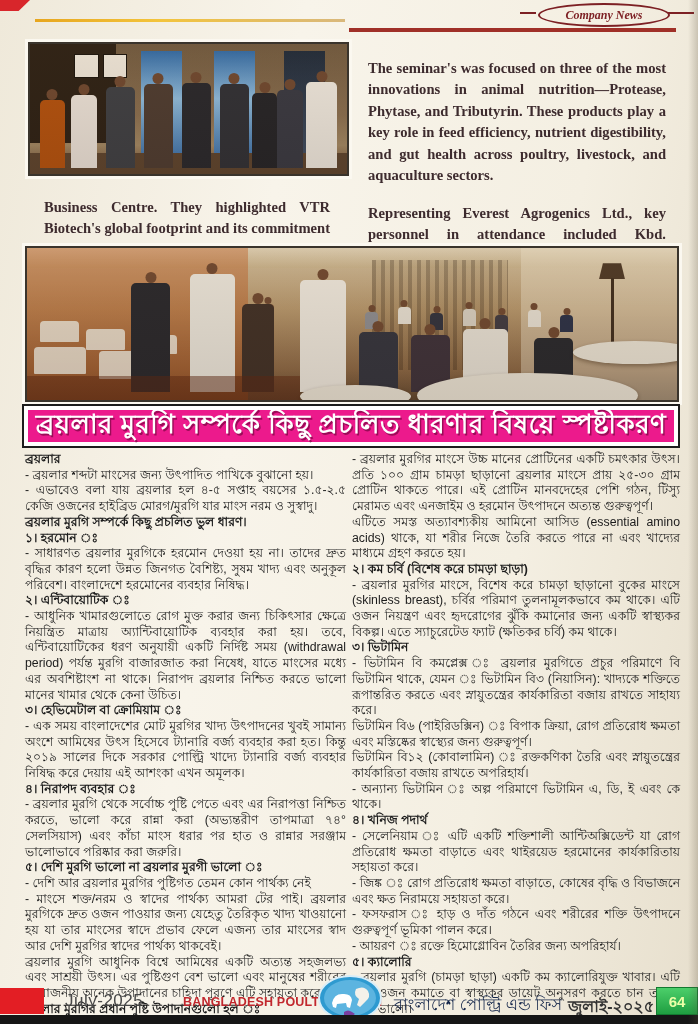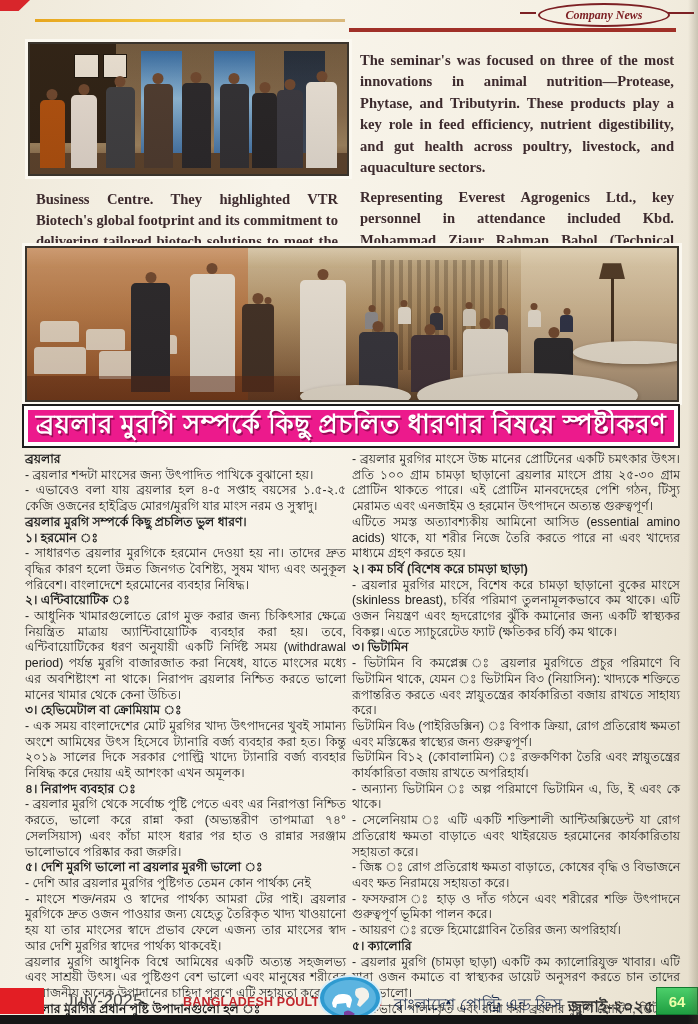--- a/index.html
+++ b/index.html
@@ -54,21 +54,21 @@
   .p2-pole{position:absolute;left:89.8%;top:20%;width:3px;height:52%;background:#3c2d20;}
   .aud{position:absolute;width:13px;height:17px;border-radius:4px 4px 0 0;background:var(--c);}
   .aud::before{content:"";position:absolute;top:-7px;left:50%;transform:translateX(-50%);
         width:7px;height:7px;border-radius:50%;background:#6d4832;}
   .chair{position:absolute;background:#ece7da;border-radius:4px 4px 1px 1px;opacity:.9;}
   .tbl{position:absolute;background:#ece8dc;border-radius:50%;box-shadow:0 2px 4px rgba(40,20,5,.4);}
 
   
   .en{position:absolute;font-family:"Liberation Serif",serif;font-weight:bold;color:#3d2b2e;
         text-align:justify;}
-  .en p{margin:8px;}
+  .en p{margin:16px;}
   #en-right{left:352px;top:42px;width:330px;font-size:14.6px;line-height:1.47;}
   #en-left{left:28px;top:181px;width:318px;font-size:14.6px;line-height:1.45;}
 
   
   .banner{position:absolute;left:22px;top:404px;width:654px;height:40px;background:#ec1a8c;
         border:2px solid #1c1c1c;box-shadow:inset 0 0 0 4px #ffffff;
         display:flex;align-items:center;justify-content:center;}
   .banner span{color:#fff;font-weight:bold;font-size:26px;letter-spacing:.5px;
         text-shadow:1.5px 1.5px 0 rgba(90,0,45,.55);white-space:nowrap;}
 
@@ -199,20 +199,21 @@
   <div class="col" id="col-right">
       <p class="para">- ব্রয়লার মুরগির মাংসে উচ্চ মানের প্রোটিনের একটি চমৎকার উৎস। প্রতি ১০০ গ্রাম চামড়া ছাড়ানো ব্রয়লার মাংসে প্রায় ২৫-৩০ গ্রাম প্রোটিন থাকতে পারে। এই প্রোটিন মানবদেহের পেশি গঠন, টিস্যু মেরামত এবং এনজাইম ও হরমোন উৎপাদনে অত্যন্ত গুরুত্বপূর্ণ।</p>
       <p class="para">এটিতে সমস্ত অত্যাবশ্যকীয় আমিনো আসিড (essential amino acids) থাকে, যা শরীর নিজে তৈরি করতে পারে না এবং খাদ্যের মাধ্যমে গ্রহণ করতে হয়।</p>
       <p class="para b">২। কম চর্বি (বিশেষ করে চামড়া ছাড়া)</p>
       <p class="para">- ব্রয়লার মুরগির মাংসে, বিশেষ করে চামড়া ছাড়ানো বুকের মাংসে (skinless breast), চর্বির পরিমাণ তুলনামূলকভাবে কম থাকে। এটি ওজন নিয়ন্ত্রণ এবং হৃদরোগের ঝুঁকি কমানোর জন্য একটি স্বাস্থ্যকর বিকল্প। এতে স্যাচুরেটেড ফ্যাট (ক্ষতিকর চর্বি) কম থাকে।</p>
       <p class="para b">৩। ভিটামিন</p>
       <p class="para">- ভিটামিন বি কমপ্লেক্স ঃ ব্রয়লার মুরগিতে প্রচুর পরিমাণে বি ভিটামিন থাকে, যেমন ঃ ভিটামিন বি৩ (নিয়াসিন): খাদ্যকে শক্তিতে রূপান্তরিত করতে এবং স্নায়ুতন্ত্রের কার্যকারিতা বজায় রাখতে সাহায্য করে।</p>
       <p class="para">ভিটামিন বি৬ (পাইরিডক্সিন) ঃ বিপাক ক্রিয়া, রোগ প্রতিরোধ ক্ষমতা এবং মস্তিষ্কের স্বাস্থ্যের জন্য গুরুত্বপূর্ণ।</p>
       <p class="para">ভিটামিন বি১২ (কোবালামিন) ঃ রক্তকণিকা তৈরি এবং স্নায়ুতন্ত্রের কার্যকারিতা বজায় রাখতে অপরিহার্য।</p>
       <p class="para">- অন্যান্য ভিটামিন ঃ অল্প পরিমাণে ভিটামিন এ, ডি, ই এবং কে থাকে।</p>
+      <p class="para b">৪। খনিজ পদার্থ</p>
       <p class="para">- সেলেনিয়াম ঃ এটি একটি শক্তিশালী আন্টিঅক্সিডেন্ট যা রোগ প্রতিরোধ ক্ষমতা বাড়াতে এবং থাইরয়েড হরমোনের কার্যকারিতায় সহায়তা করে।</p>
       <p class="para">- জিঙ্ক ঃ রোগ প্রতিরোধ ক্ষমতা বাড়াতে, কোষের বৃদ্ধি ও বিভাজনে এবং ক্ষত নিরাময়ে সহায়তা করে।</p>
       <p class="para">- ফসফরাস ঃ হাড় ও দাঁত গঠনে এবং শরীরের শক্তি উৎপাদনে গুরুত্বপূর্ণ ভূমিকা পালন করে।</p>
       <p class="para">- আয়রণ ঃ রক্তে হিমোগ্লোবিন তৈরির জন্য অপরিহার্য।</p>
       <p class="para b">৫। ক্যালোরি</p>
       <p class="para">- ব্রয়লার মুরগি (চামড়া ছাড়া) একটি কম ক্যালোরিযুক্ত খাবার। এটি যারা ওজন কমাতে বা স্বাস্থ্যকর ডায়েট অনুসরণ করতে চান তাদের জন্য ভালো।</p>
       <p class="para">সঠিকভাবে পালনকৃত এবং রান্না করা ব্রয়লার মুরগি প্রোটিন, ভিটামিন ও খনিজের একটি চমৎকার উৎস। এটি তুলনামূলকভাবে সাশ্রয়ী হওয়ায় বিপুল সংখ্যক মানুষের আমিষের চাহিদা পূরণে গুরুত্বপূর্ণ ভূমিকা পালন করে। তাই এটি একটি স্বাস্থ্যকর এবং পুষ্টিকর খাদ্য হিসেবে বিবেচিত হওয়া উচিত।  -সংগৃহীত</p>
     </div>
 
   <div class="footer-redbox"></div>

